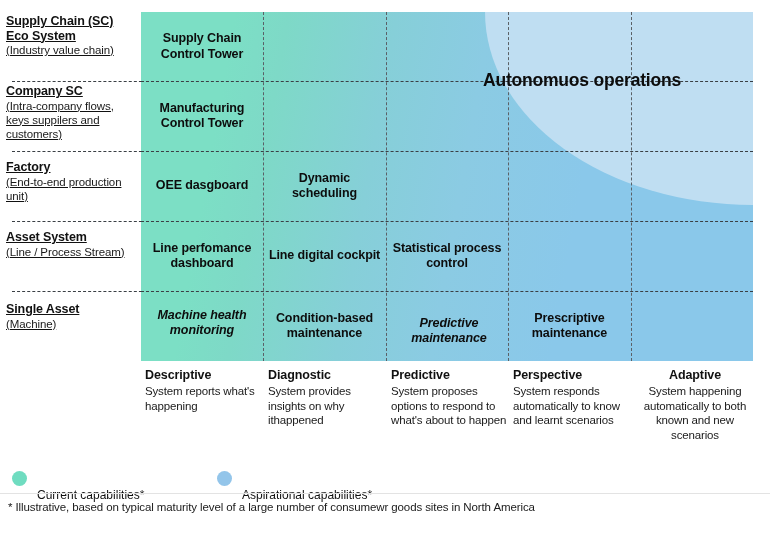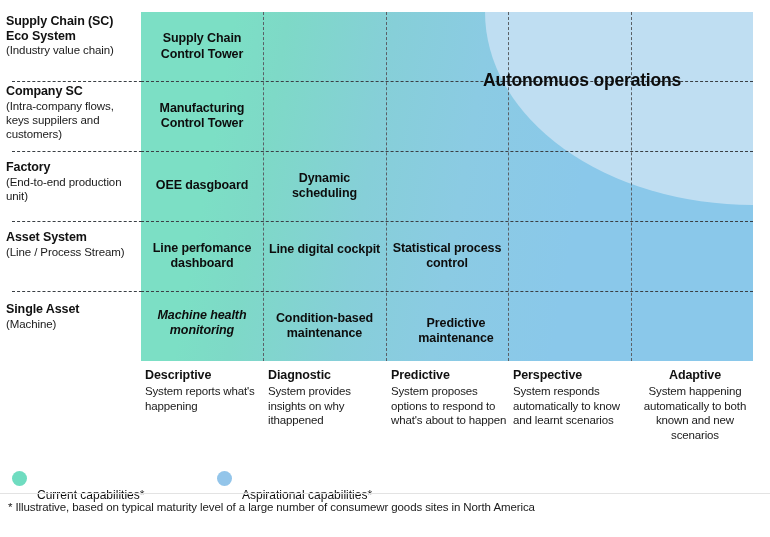--- a/index.html
+++ b/index.html
@@ -38,20 +38,21 @@
     top: 0;
     width: 135px;
     height: 349px;
   }
   .row-label {
     position: absolute;
     left: 0;
     width: 135px;
     box-sizing: border-box;
     padding-right: 4px;
+    text-decoration: underline;
   }
   .row-label .rl-title {
     font-size: 12.5px;
     font-weight: bold;
     line-height: 14.5px;
     color: #111111;
     letter-spacing: -0.1px;
   }
   .row-label .rl-sub {
     font-size: 11.5px;
@@ -267,34 +268,37 @@
       </div>
       <div class="cell" style="left:0px;   top:139px; width:122px; height:70px;">
         <span>OEE dasgboard</span>
       </div>
       <div class="cell" style="left:122px; top:139px; width:123px; height:70px;">
         <span>Dynamic scheduling</span>
       </div>
       <div class="cell" style="left:0px;   top:209px; width:122px; height:70px;">
         <span>Line perfomance dashboard</span>
       </div>
-      <div class="cell" style="left:122px; top:203px; width:123px; height:70px;">
+      <div class="cell" style="left:122px; top:209px; width:123px; height:70px;">
         <span>Line digital cockpit</span>
       </div>
       <div class="cell" style="left:245px; top:209px; width:122px; height:70px;">
         <span>Statistical process control</span>
       </div>
       <div class="cell" style="left:0px;   top:276px; width:122px; height:70px;font-style:italic;">
         <span>Machine health monitoring</span>
       </div>
       <div class="cell" style="left:122px; top:279px; width:123px; height:70px;">
         <span>Condition-based maintenance</span>
       </div>
-      <div class="cell" style="left:254px; top:279px; width:122px; height:80px;">
+      <div class="cell" style="left:247px; top:279px; width:122px; height:80px;font-style:italic;">
         <span>Predictive maintenance</span>
+      </div>
+      <div class="cell" style="left:367px; top:279px; width:123px; height:70px;">
+        <span>Prescriptive maintenance</span>
       </div>
     </div>
   </div>
 
   <div class="col-headers">
     <div class="col-head" style="left:4px;">
       <div class="ch-title">Descriptive</div>
       <div class="ch-desc">System reports what's happening</div>
     </div>
     <div class="col-head" style="left:127px;">

